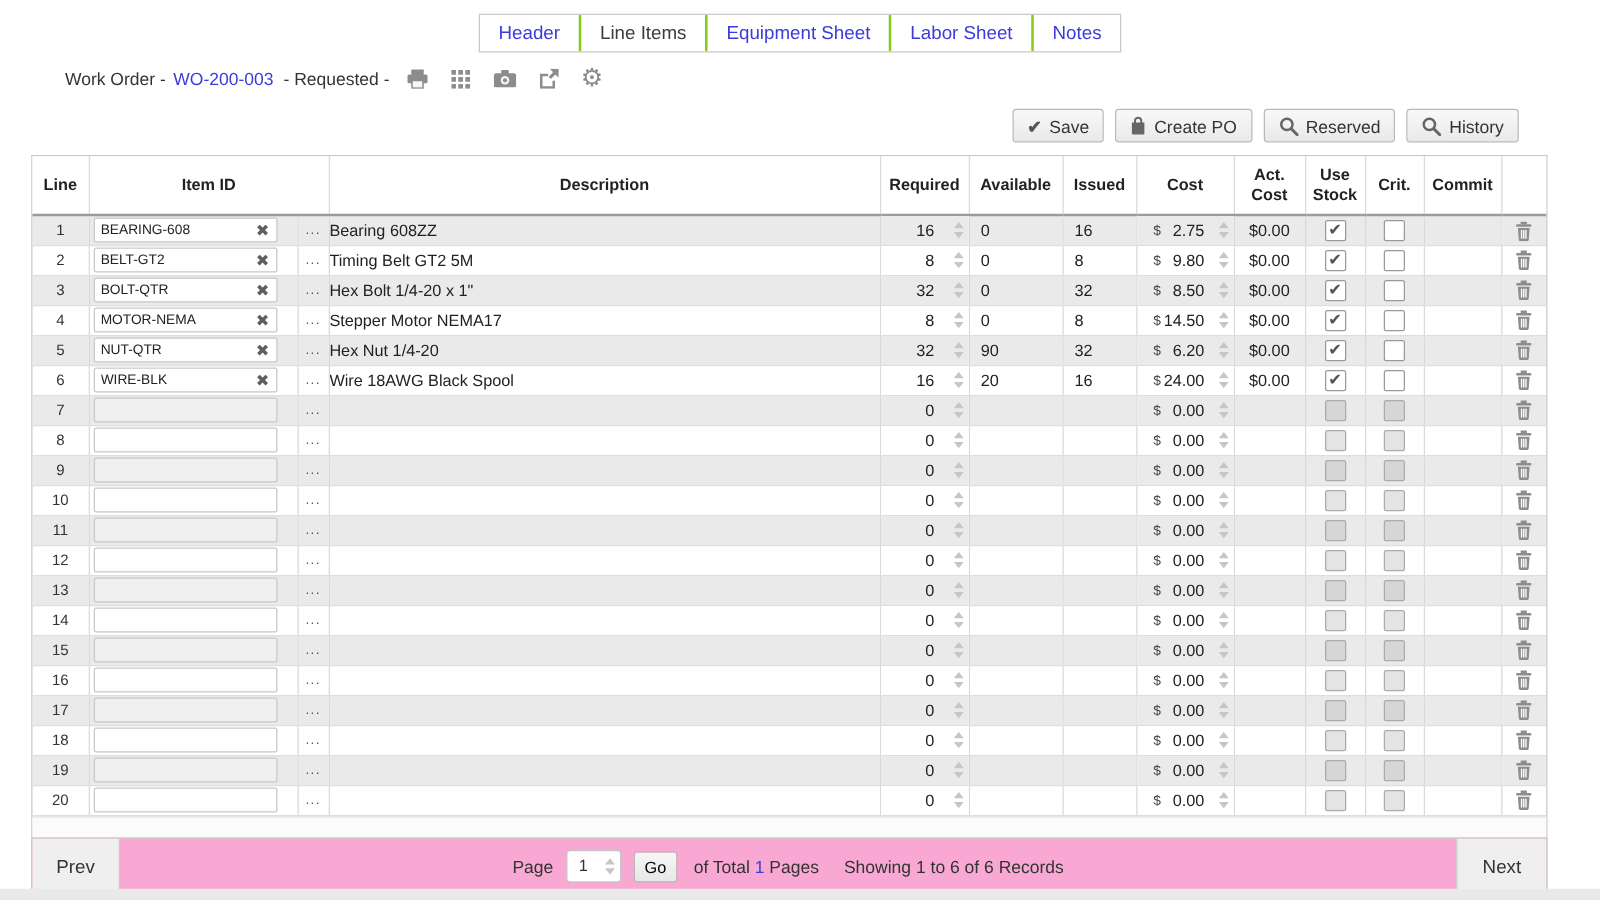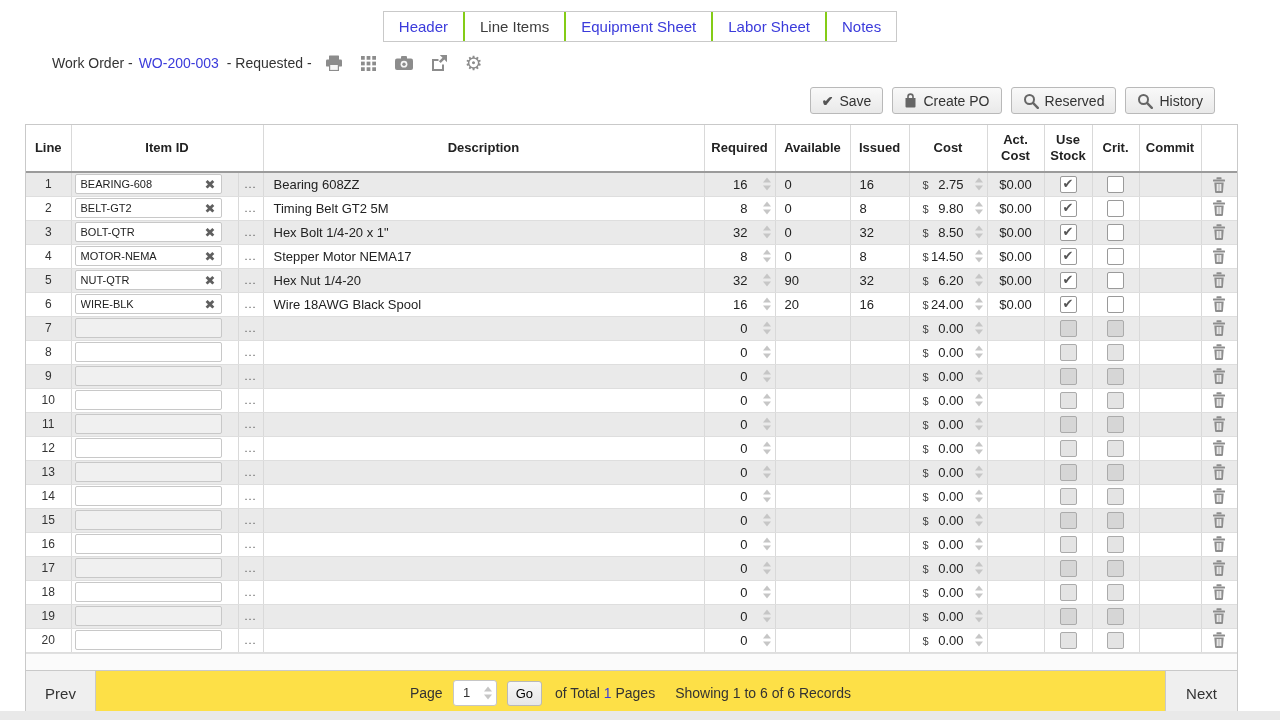--- a/index.html
+++ b/index.html
@@ -38,41 +38,41 @@
   tr.odd td { background:#eaeaea; }
   tr.even td { background:#fff; }
 
   .c-line { text-align:center; font-size:12px; color:#333; }
   .itembox { height:20px; margin:0 16px 0 3px; background:#fff; border:1px solid #c8c8c8; border-radius:2px;
              display:flex; align-items:center; padding:0 5px; font-size:11px; color:#222; }
   tr.odd .itembox.empty { background:#f0f0f0; }
   .itembox .idtxt { flex:1; white-space:nowrap; overflow:hidden; }
   .xicon { color:#5f5f5f; font-size:13px; font-weight:bold; cursor:pointer; line-height:1; }
   .c-dots { text-align:center; color:#555; font-size:11px; letter-spacing:1px; cursor:pointer; }
-  .c-desc { padding-left:10px; white-space:nowrap; }
+  .c-desc { white-space:nowrap; }
   .c-req { position:relative; text-align:right; padding-right:27px; }
   .c-avail, .c-iss { padding-left:9px; }
   .c-cost { position:relative; text-align:right; padding-right:23px; }
   .cur { position:absolute; left:13px; top:6px; font-size:11px; color:#444; }
   .spin { position:absolute; right:4px; top:50%; transform:translateY(-50%); display:flex; flex-direction:column; gap:3px; cursor:pointer; }
   .spin i { display:block; width:0; height:0; border-left:4px solid transparent; border-right:4px solid transparent; }
   .spin i.up { border-bottom:5px solid #c6c6c6; }
   .spin i.dn { border-top:5px solid #c6c6c6; }
   .c-act { text-align:center; }
   .c-cb { text-align:center; }
   .cb { display:inline-block; width:17px; height:17px; border:1px solid #9a9a9a; border-radius:2px; background:#fff; position:relative; vertical-align:middle; }
   .cb.checked::after { content:"\2714"; position:absolute; left:2px; top:-1px; font-size:13px; color:#555; font-weight:bold; }
   .cb.disabled { background:#d6d6d6; border-color:#ababab; }
   tr.even .cb.disabled { background:#e4e4e4; }
   .c-trash { text-align:center; cursor:pointer; }
 
   .grid-spacer { height:17px; background:#fbfbfb; border-top:1px solid #e0e0e0; }
 
   
-  .pager { margin-left:25px; width:1213px; height:47px; border:1px solid #c9c9c9; display:flex; align-items:stretch; background:#fde047; }
+  .pager { margin-left:25px; width:1213px; height:47px; border:1px solid #c9c9c9; display:flex; align-items:stretch; background:#f9a8d4; }
   .pg-prev, .pg-next { width:70px; background:#efefef; display:flex; align-items:center; justify-content:center;
                         font-size:15px; color:#333; cursor:pointer; }
   .pg-prev { border-right:1px solid #c9c9c9; }
   .pg-next { width:72px; border-left:1px solid #c9c9c9; }
   .pg-mid { flex:1; display:flex; align-items:center; justify-content:center; gap:10px; font-size:14px; color:#333; }
   .pg-input { position:relative; width:44px; height:26px; border:1px solid #c6c6c6; border-radius:3px; background:#fff; }
   .pg-input .val { position:absolute; left:0; right:16px; top:4px; text-align:center; font-size:13px; }
   .pg-go { padding:4px 8px; font-size:13px; background:linear-gradient(#f7f7f7,#e7e7e7); border:1px solid #b9b9b9; border-radius:3px; cursor:pointer; }
   .pg-total { margin-left:3px; }
   .blue { color:#3b3bdb; }

